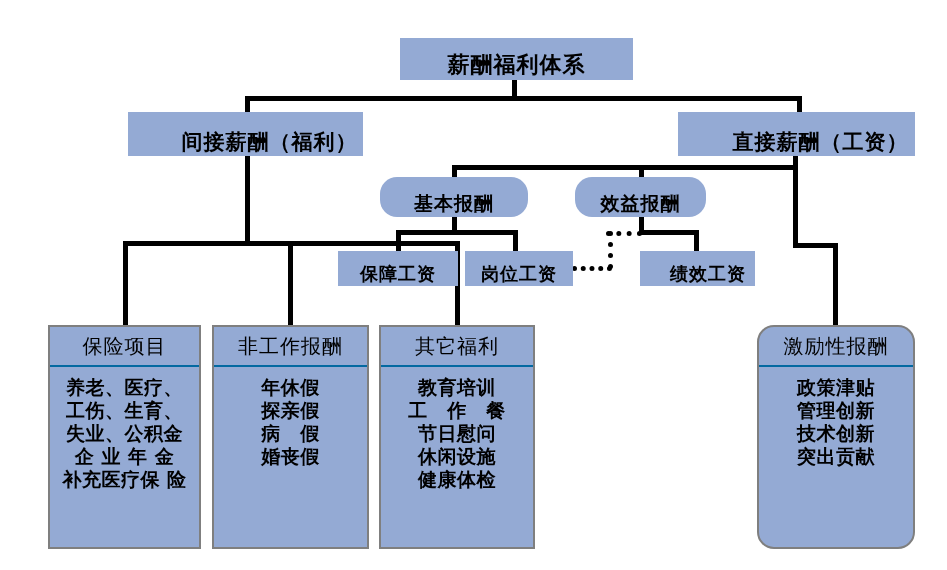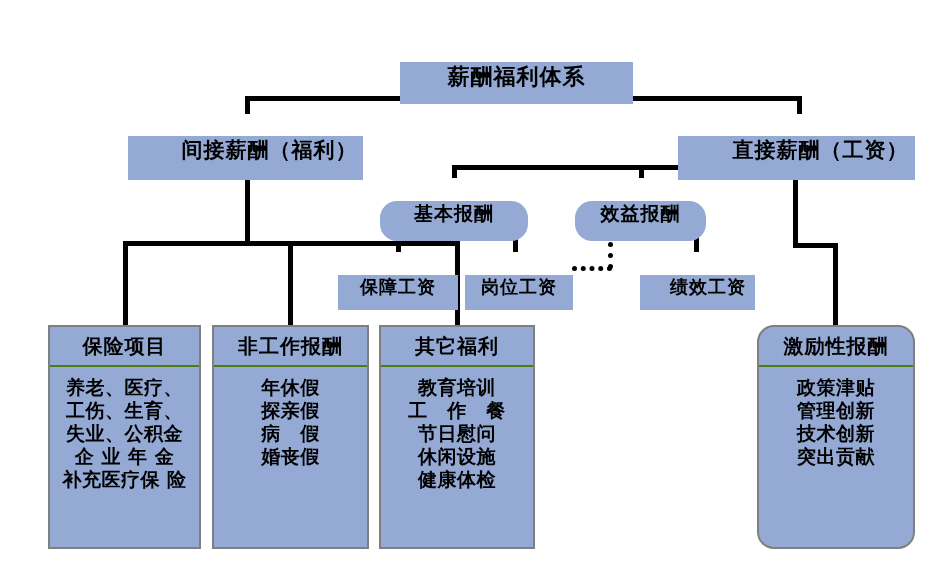--- a/index.html
+++ b/index.html
@@ -33,54 +33,53 @@
     width: 0;
     border-left: 5px dotted #000000;
   }
 
   
   .node {
     position: absolute;
     background: #94aad4;
     color: #000000;
     display: flex;
-    align-items: flex-start;
+    align-items: flex-end;
     justify-content: center;
     text-align: center;
     font-weight: 700;
     letter-spacing: 1px;
     z-index: 5;
     box-sizing: border-box;
     font-family: "DejaVu Serif", "Liberation Serif", serif;
-    margin-top: 24px;
   }
   .node.lvl1 { font-size: 22px; }
   .node.lvl2 { font-size: 21px; padding-left: 48px; }
   .node.lvl3 { font-size: 19px; border-radius: 17px; }
   .node.lvl4 { font-size: 18px; }
 
   
   .panel {
     position: absolute;
     background: #94aad4;
     border: 2px solid #7f7f7f;
     box-sizing: border-box;
     z-index: 5;
     display: flex;
     flex-direction: column;
     font-family: "DejaVu Serif", "Liberation Serif", serif;
   }
   .panel-head {
     height: 40px;
-    border-bottom: 2px solid #4d7c0f;
+    border-bottom: 2px solid #0369a1;
     display: flex;
     align-items: center;
     justify-content: center;
     font-size: 20px;
-    font-weight: 700;
+    font-weight: 400;
     letter-spacing: 1px;
     color: #000000;
     box-sizing: border-box;
     flex: none;
   }
   .panel-body {
     padding-top: 9px;
     text-align: center;
     font-size: 19px;
     font-weight: 700;

